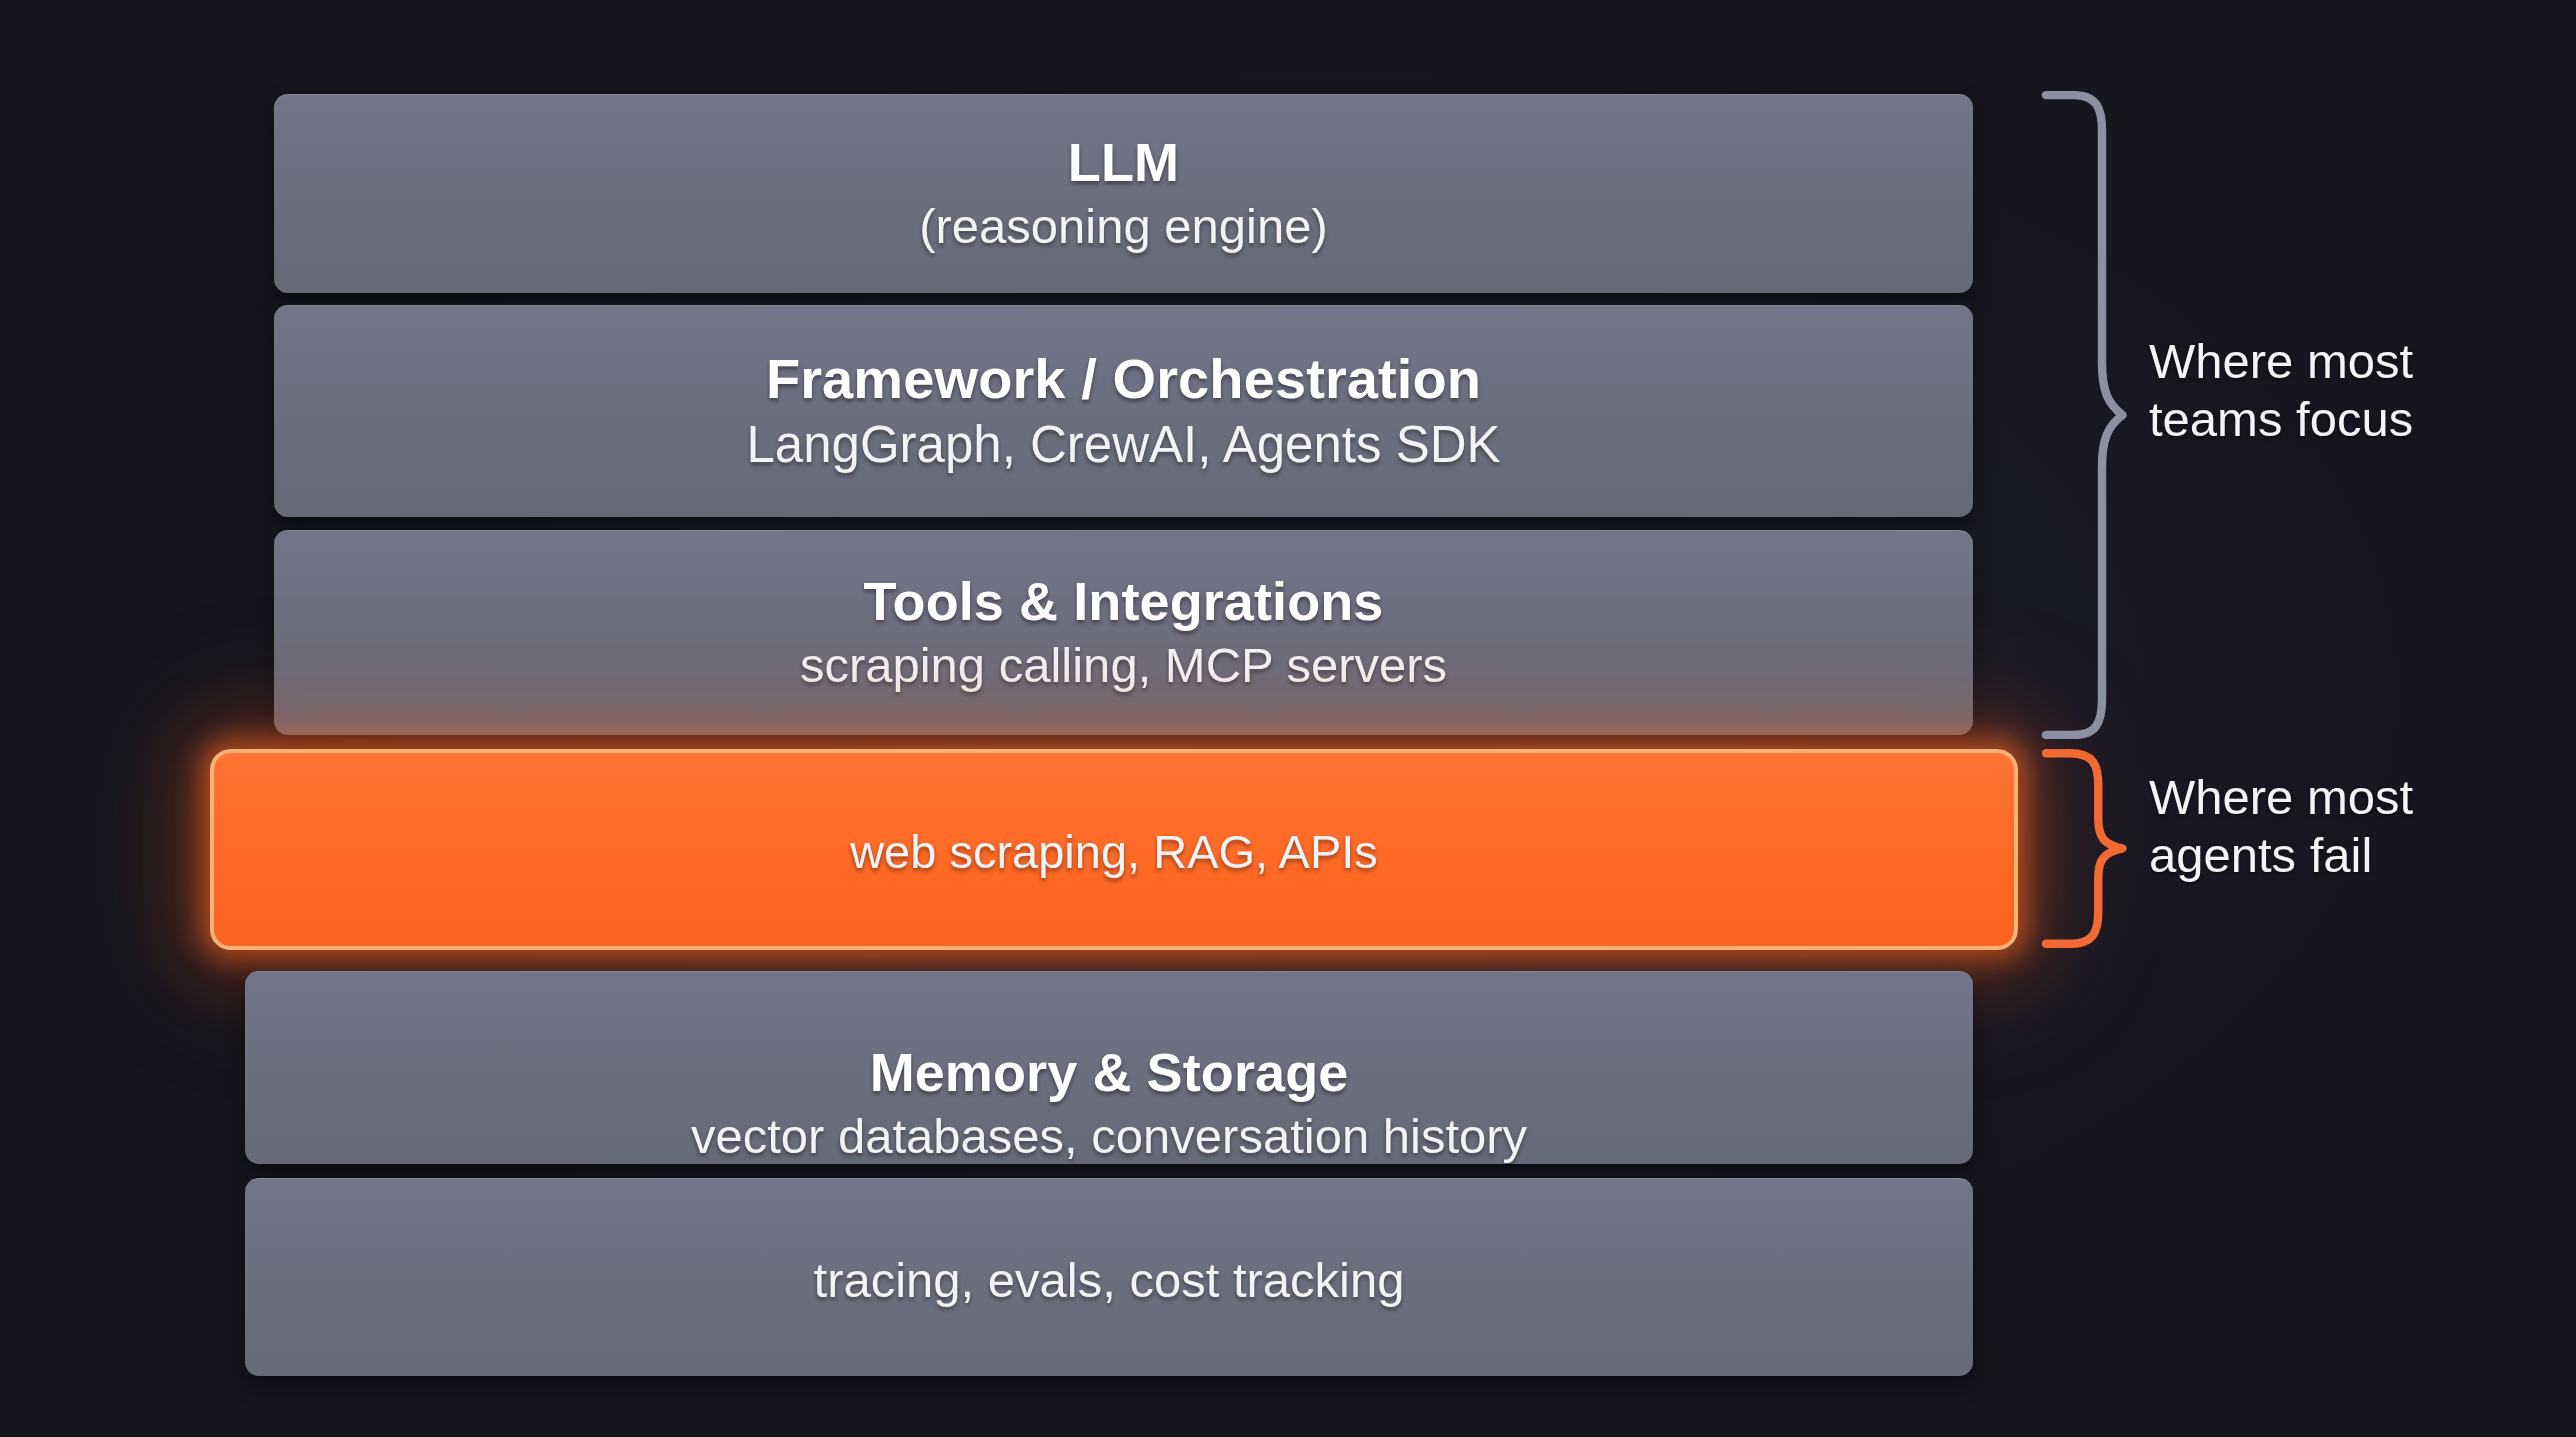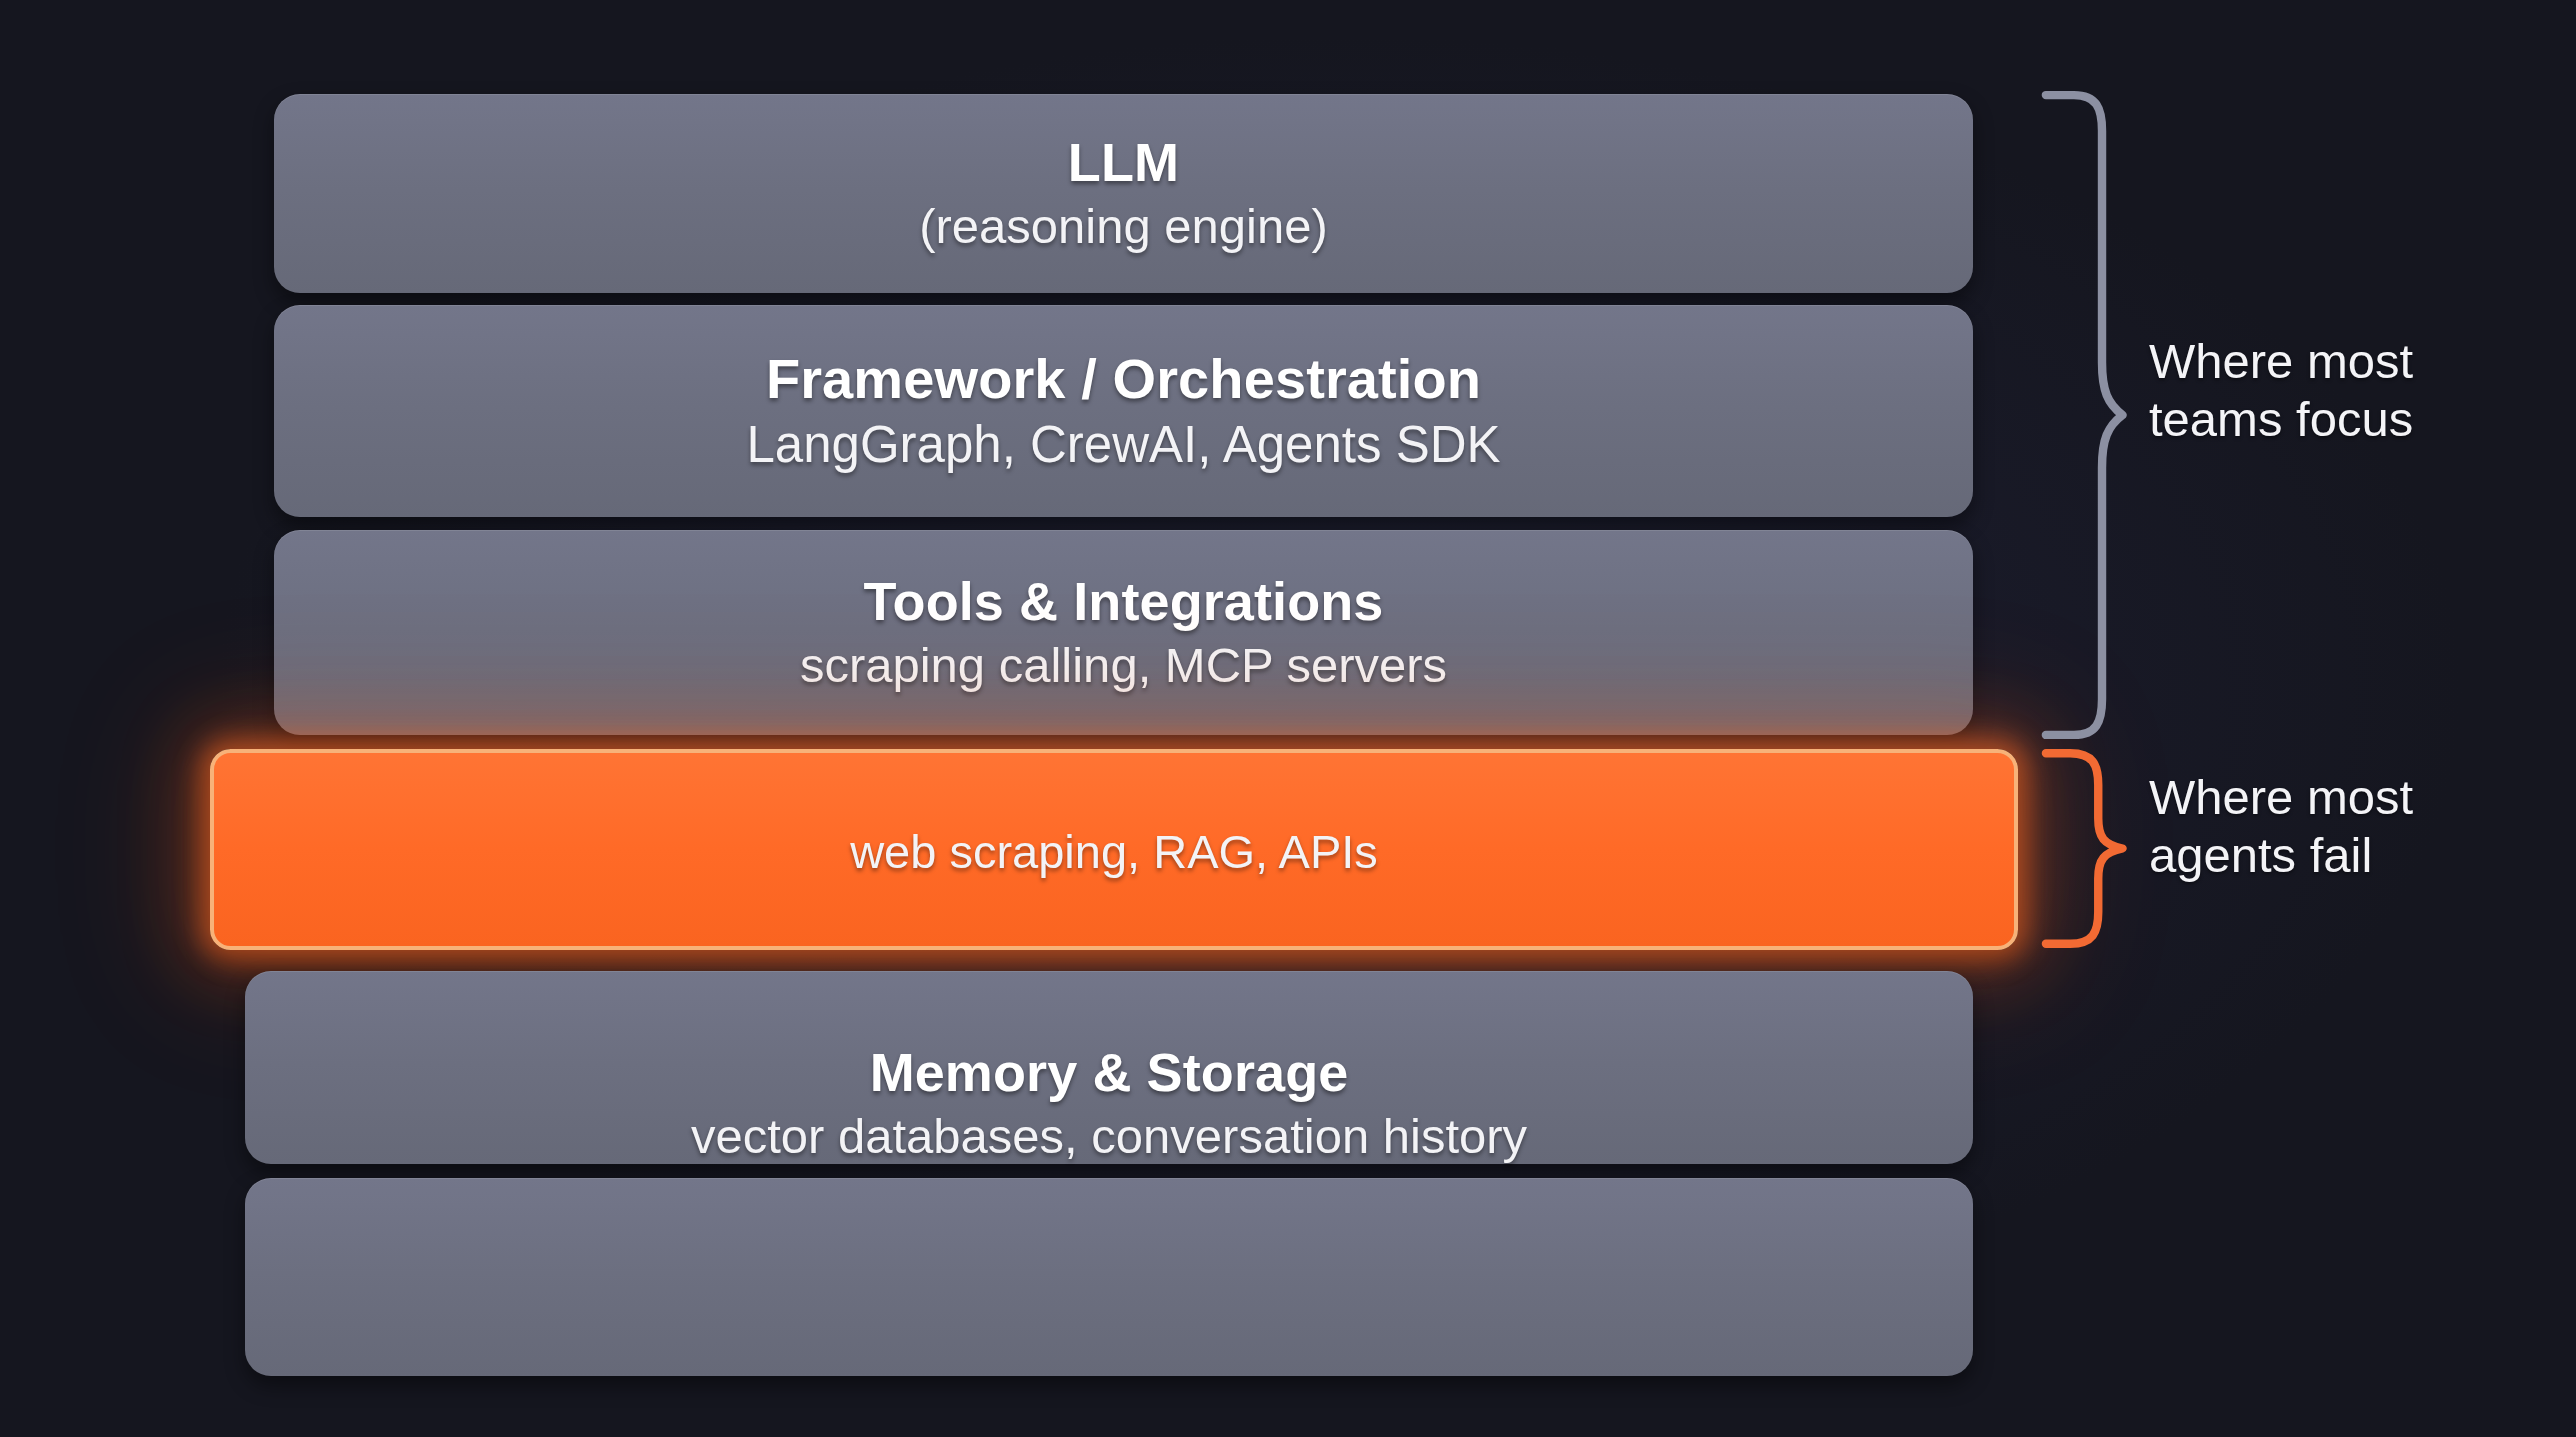--- a/index.html
+++ b/index.html
@@ -21,21 +21,21 @@
   .row {
     position: absolute;
     display: flex;
     flex-direction: column;
     align-items: center;
     justify-content: center;
     box-sizing: border-box;
   }
   .row.gray {
     background: linear-gradient(180deg, #73768a 0%, #6c6f80 48%, #666978 100%);
-    border-radius: 26px;
+    border-radius: 14px;
     box-shadow:
       0 9.4px 20.6px rgba(0,0,0,0.42),
       inset 0 0.9px 0 rgba(255,255,255,0.10);
   }
   .row.highlight {
     background: linear-gradient(180deg, #ff7434 0%, #ff6a27 50%, #fa6420 100%);
     border-radius: 20.6px;
     border: 4.7px solid #f7b279;
     box-shadow:
       0 0 24px 9.4px rgba(255,108,40,0.50),
@@ -110,20 +110,21 @@
   <div class="row highlight r3" style="left:210px; top:749px; width:1808px; height:201px;">
     <div class="row-sub">web scraping, RAG, APIs</div>
   </div>
 
   <div class="row gray r4" style="left:245px; top:971px; width:1728px; height:193px;justify-content:flex-end;">
     <div class="row-title">Memory &amp; Storage</div>
     <div class="row-sub">vector databases, conversation history</div>
   </div>
 
   <div class="row gray r5" style="left:245px; top:1178px; width:1728px; height:198px;">
+    <div class="row-sub">tracing, evals, cost tracking</div>
   </div>
 
   <svg class="brace" style="left:2029px; top:82px; width:103px; height:666px;" viewBox="0 0 110 712">
     <path d="M 18 14
              L 48 14
              C 72 14 78 28 78 52
              L 78 300
              C 78 330 84 344 100 356
              C 84 368 78 382 78 412
              L 78 660

